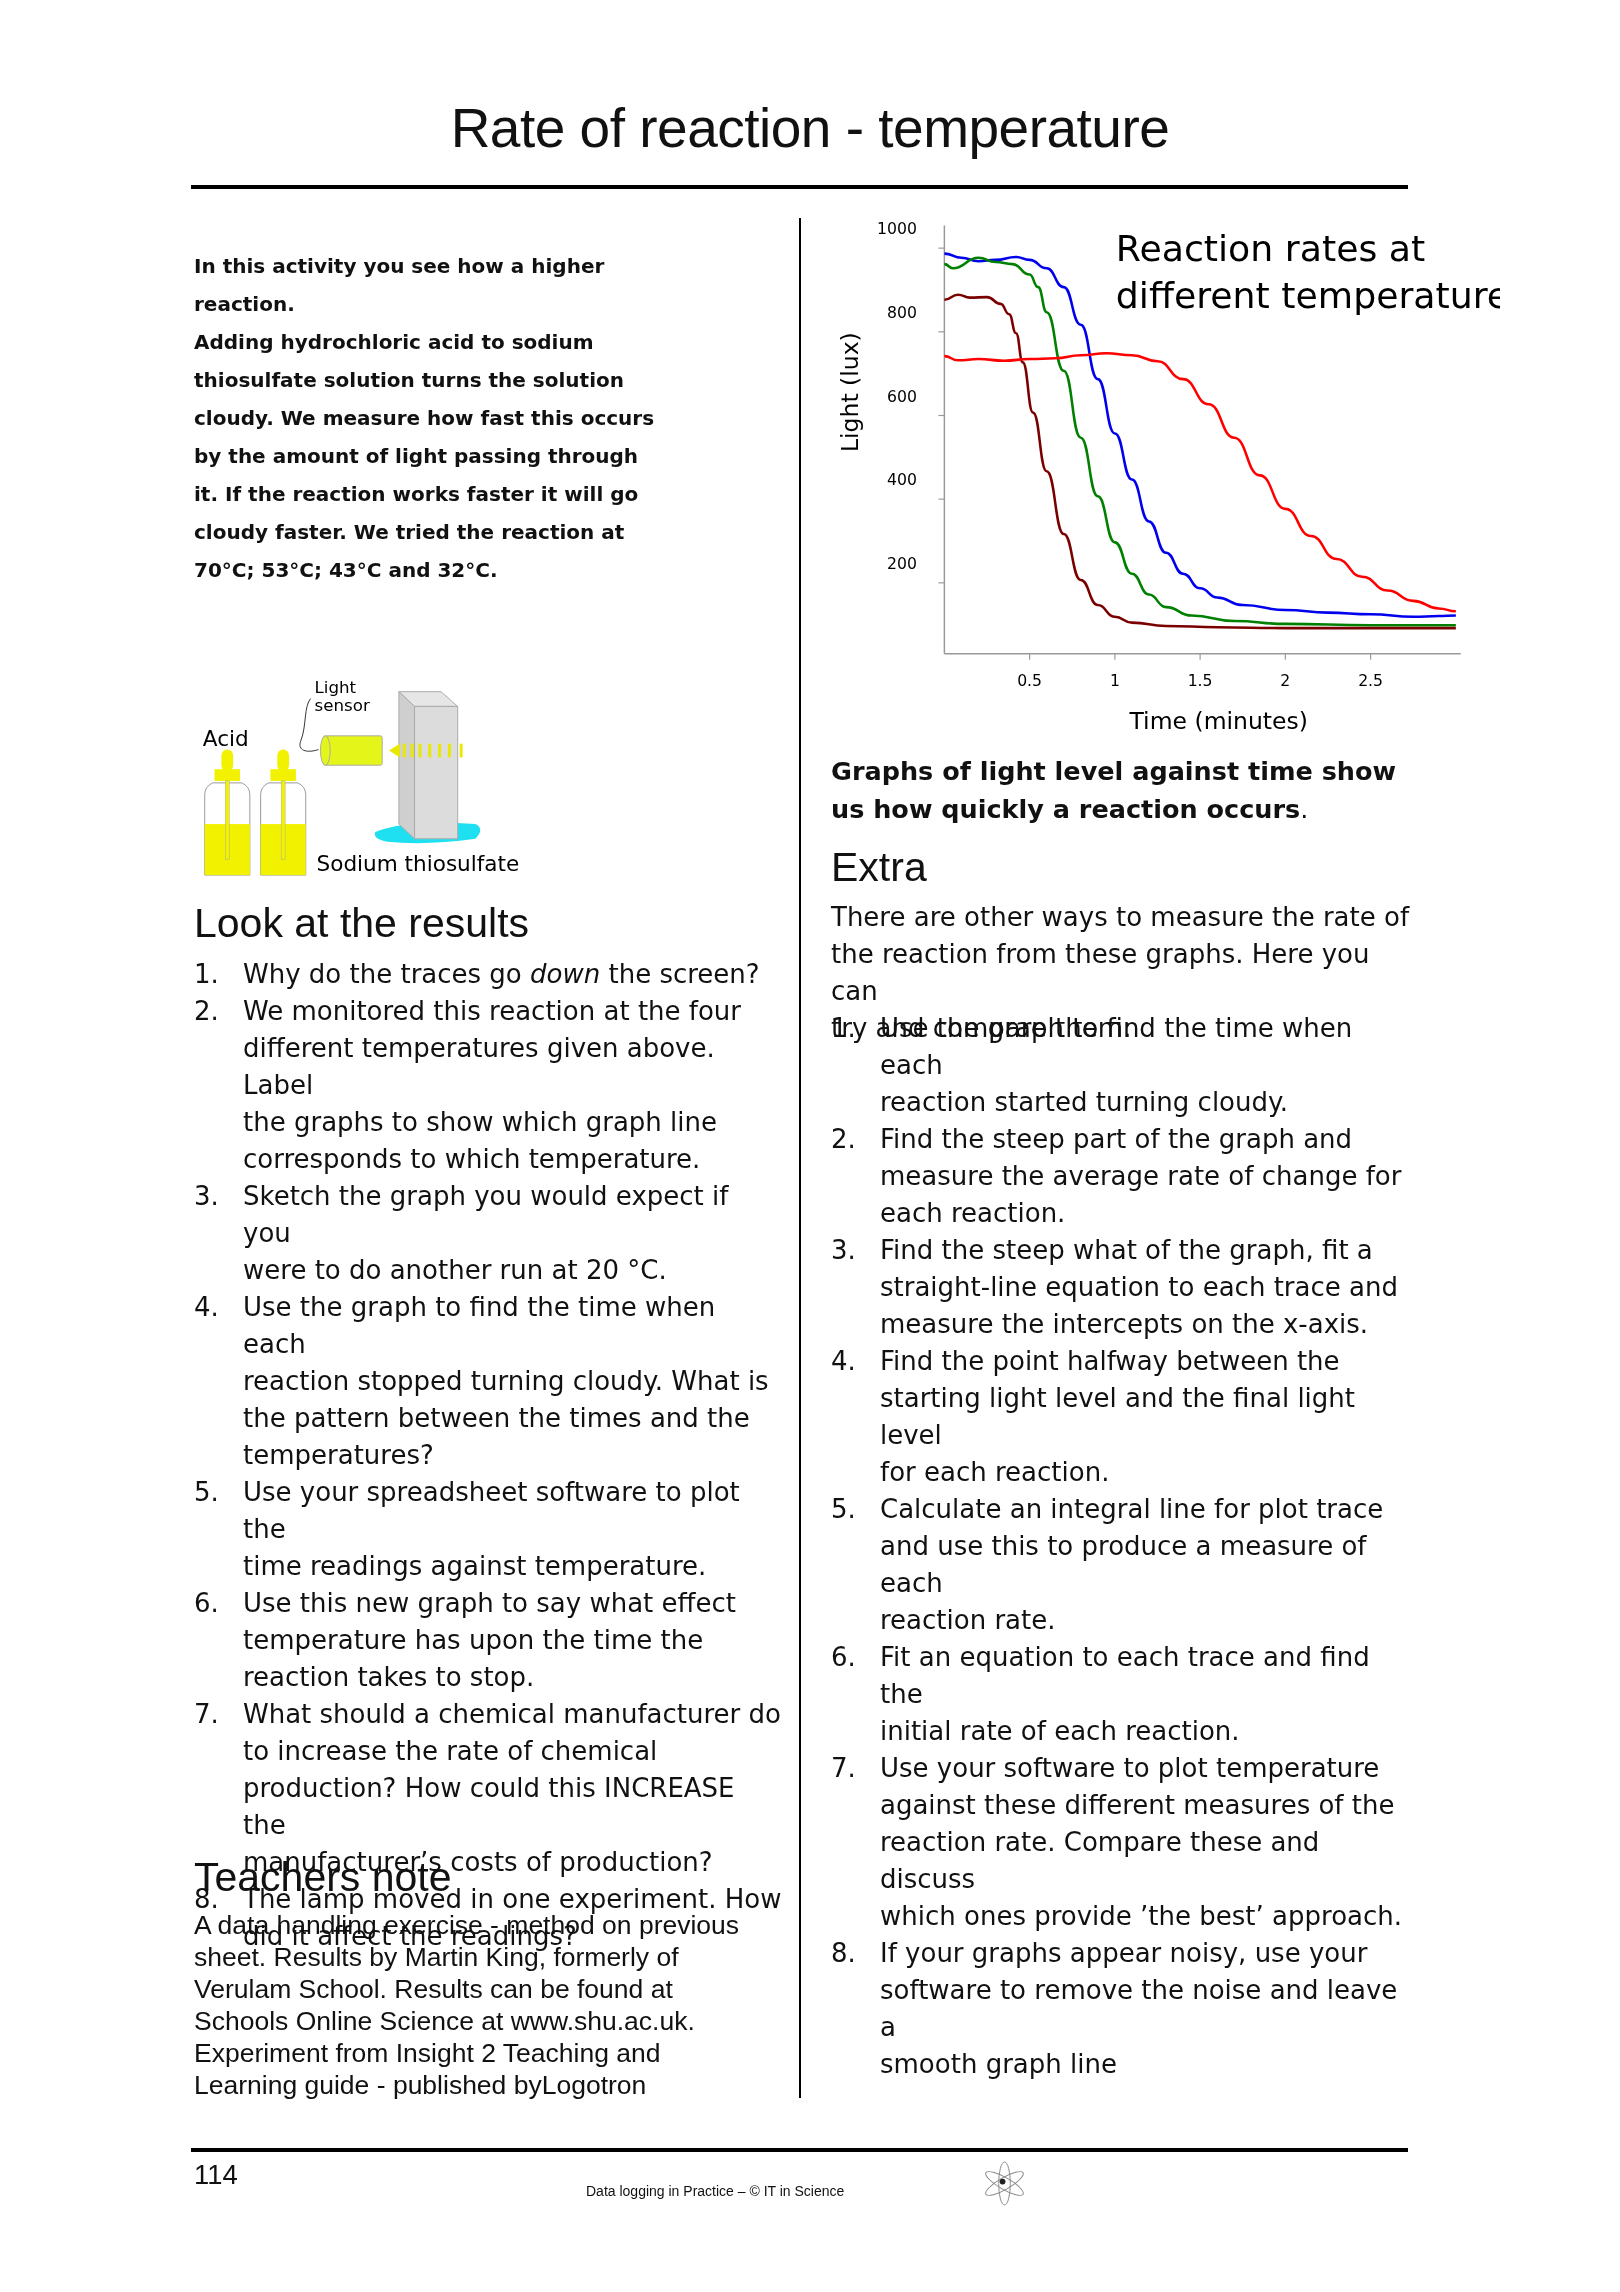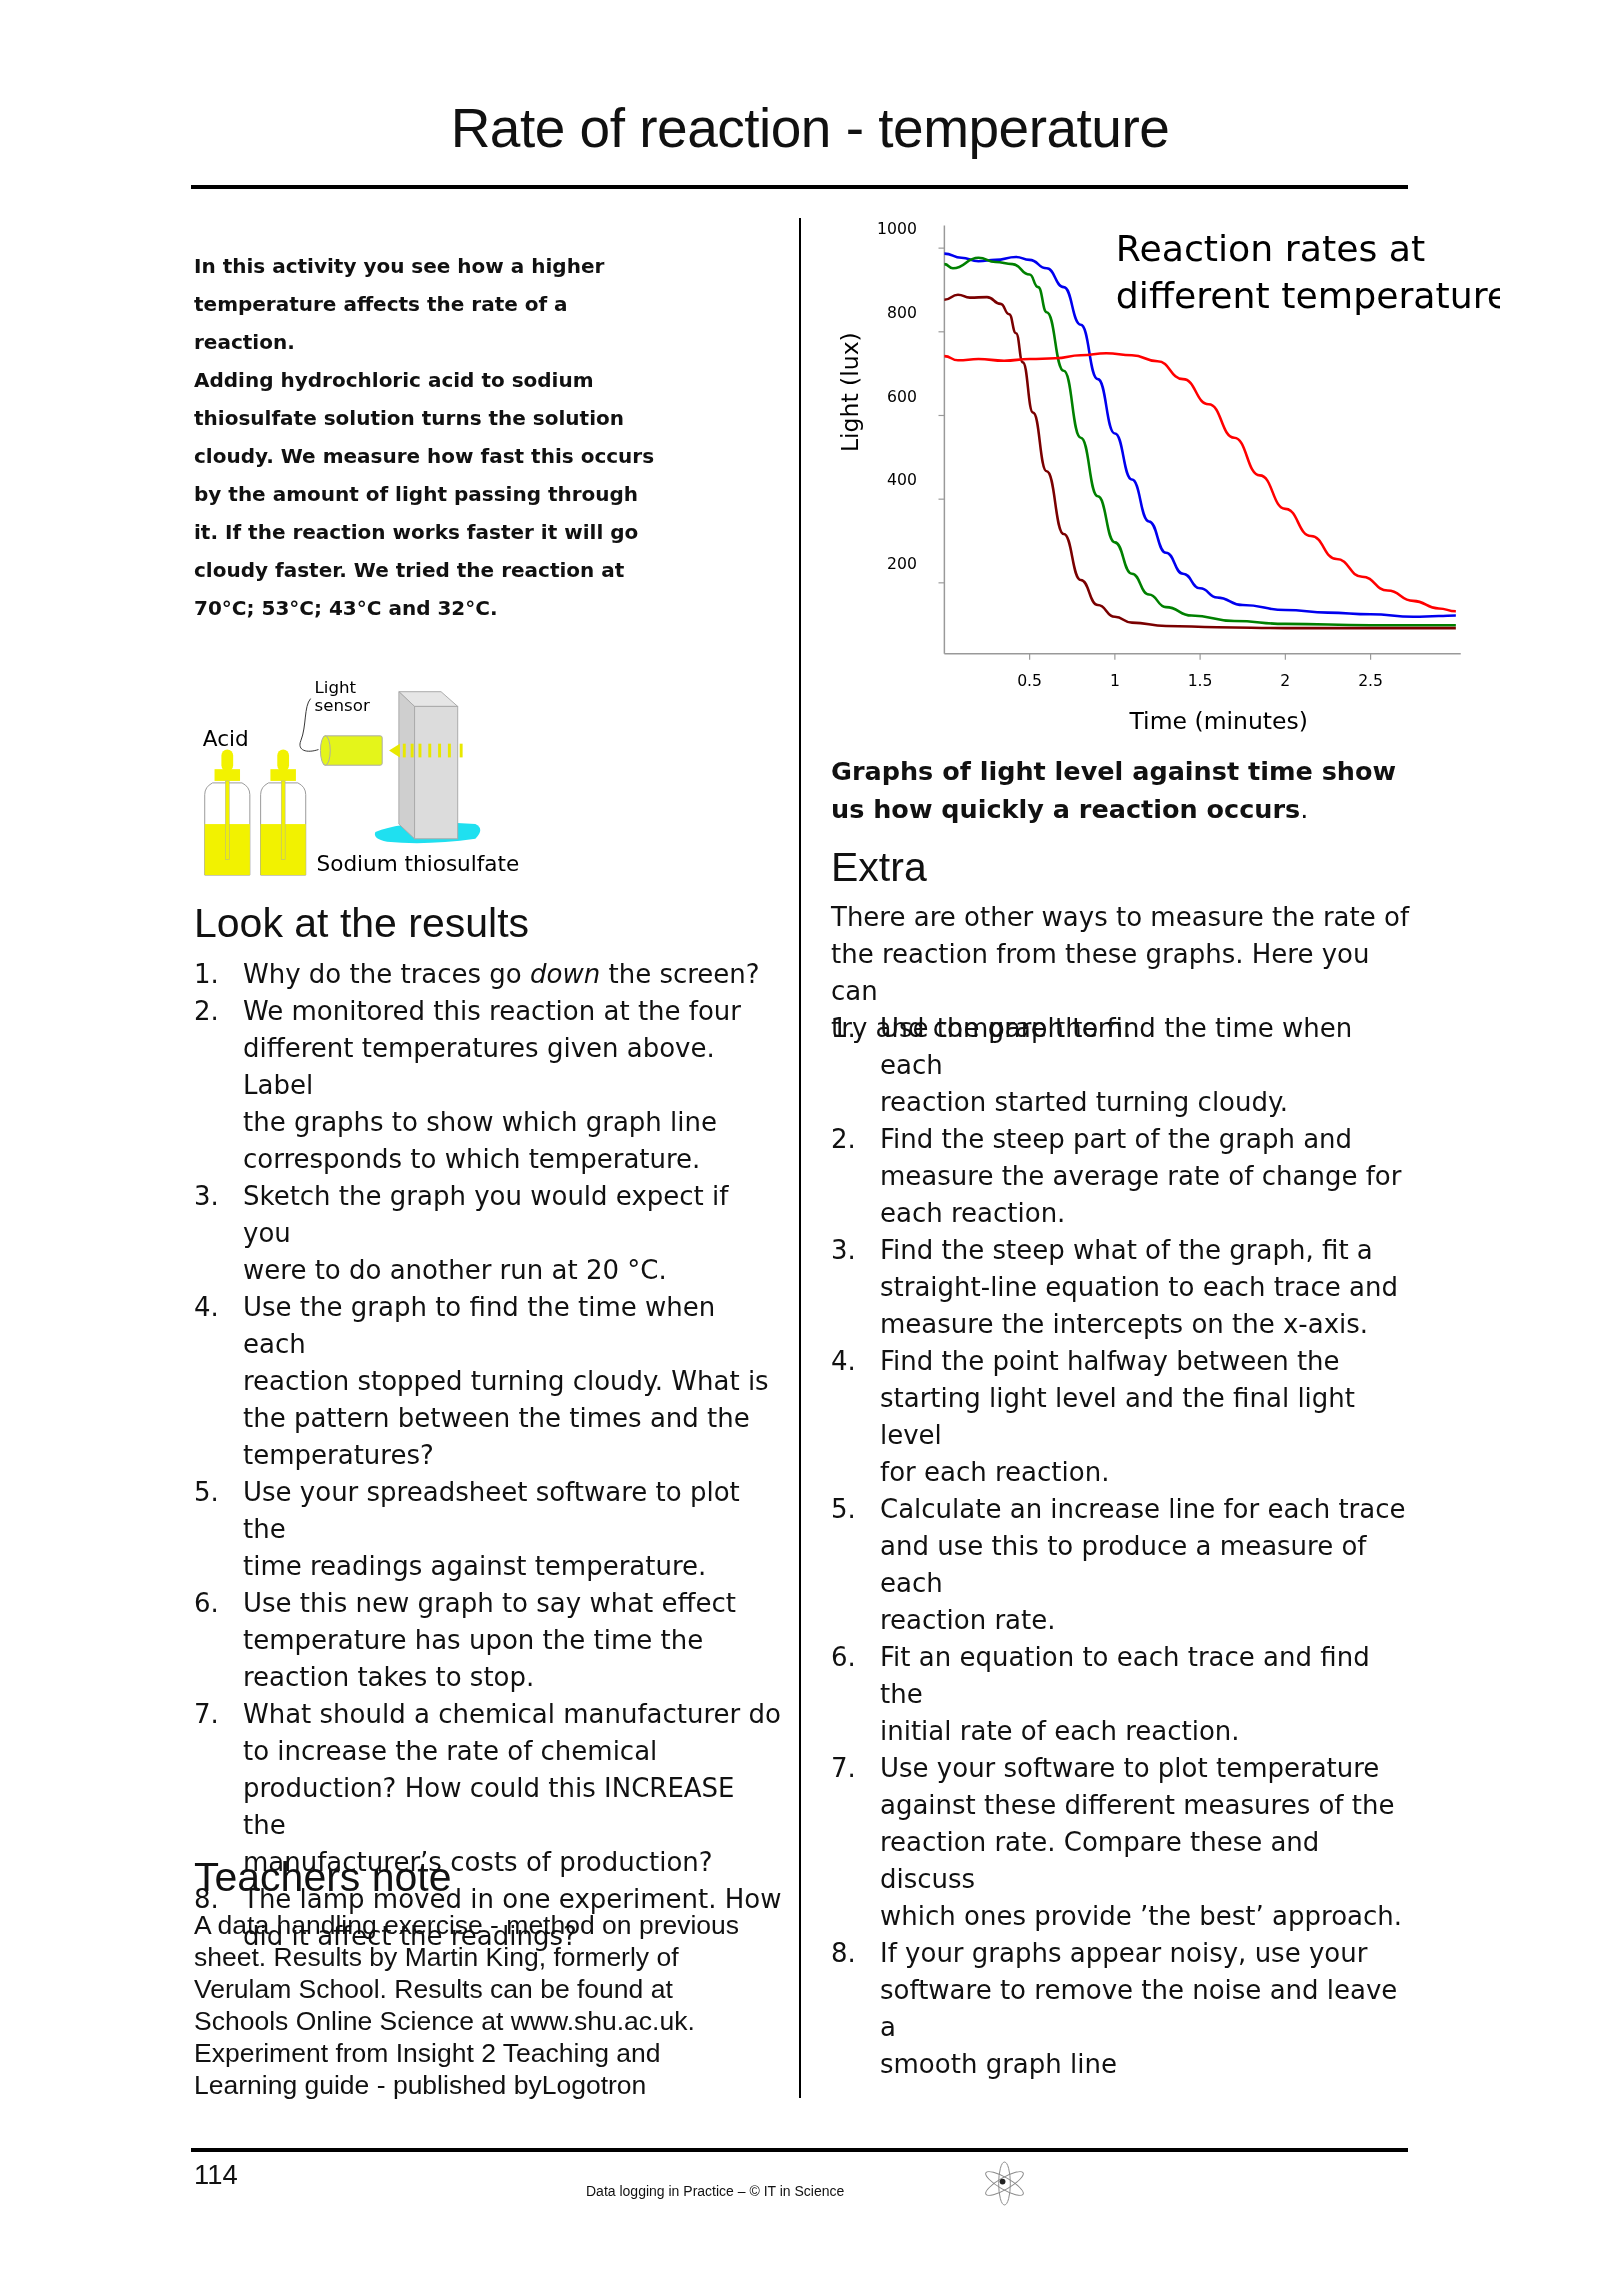--- a/index.html
+++ b/index.html
@@ -23,21 +23,20 @@
 </style>
 </head>
 <body>
 
 <div class="abs sans title">Rate of reaction - temperature</div>
 <div class="abs rule" style="left:191px;top:185px;width:1217px;"></div>
 <div class="abs vrule" style="left:799px;top:218px;height:1880px;"></div>
 
 <div class="abs hand intro" id="intro">
     <div>In this activity you see how a higher</div>
-    <div>temperature affects the rate of a</div>
     <div>reaction.</div>
     <div>Adding hydrochloric acid to sodium</div>
     <div>thiosulfate solution turns the solution</div>
     <div>cloudy. We measure how fast this occurs</div>
     <div>by the amount of light passing through</div>
     <div>it. If the reaction works faster it will go</div>
     <div>cloudy faster. We tried the reaction at</div>
     <div>70°C; 53°C; 43°C and 32°C.</div>
   </div>
 
@@ -212,21 +211,21 @@
       <div>measure the intercepts on the x-axis.</div>
     </li>
     <li>
       <span class="num">4.</span>
       <div>Find the point halfway between the</div>
       <div>starting light level and the final light level</div>
       <div>for each reaction.</div>
     </li>
     <li>
       <span class="num">5.</span>
-      <div>Calculate an increase line for each trace</div>
+      <div>Calculate an integral line for plot trace</div>
       <div>and use this to produce a measure of each</div>
       <div>reaction rate.</div>
     </li>
     <li>
       <span class="num">6.</span>
       <div>Fit an equation to each trace and find the</div>
       <div>initial rate of each reaction.</div>
     </li>
     <li>
       <span class="num">7.</span>

